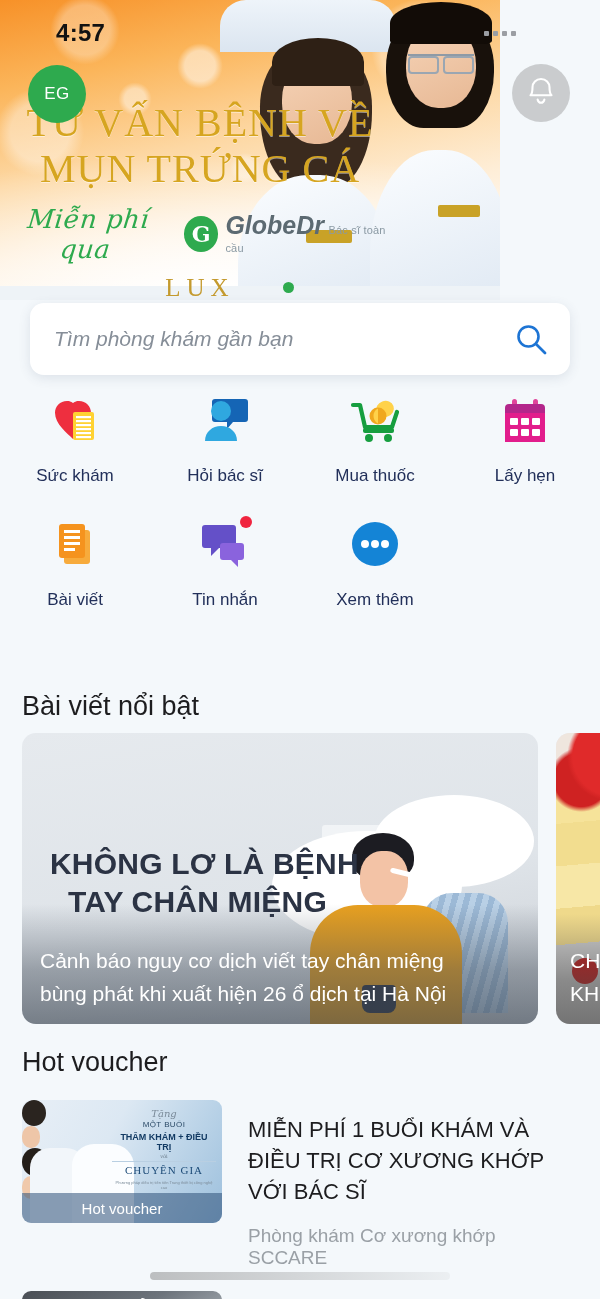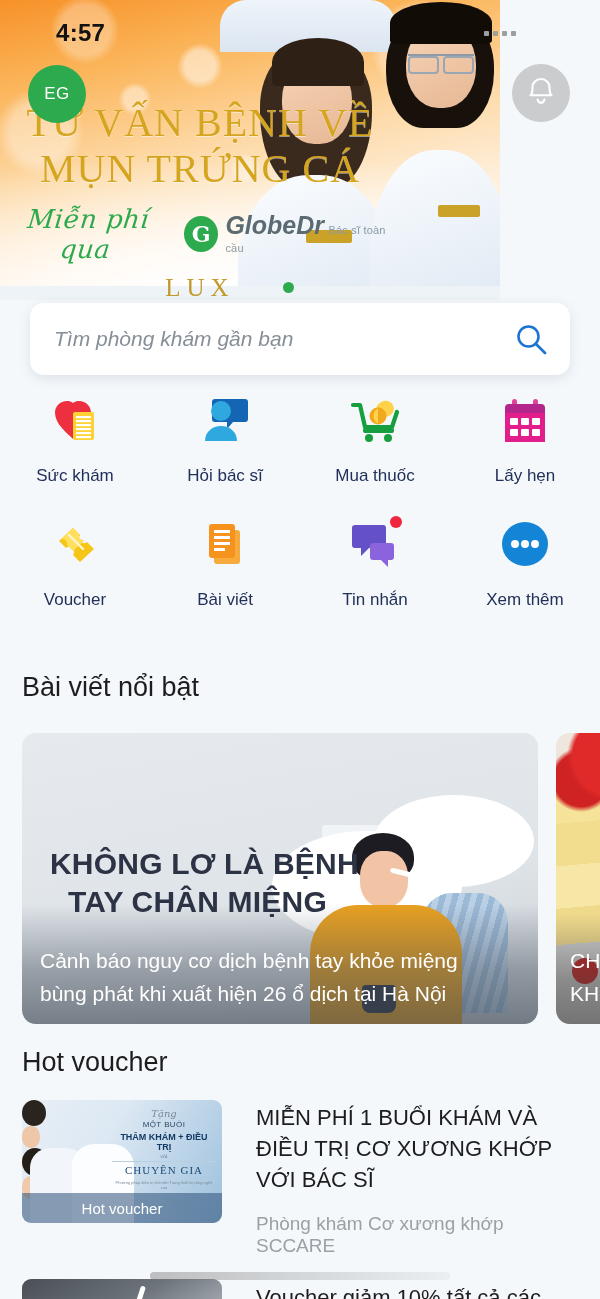--- a/index.html
+++ b/index.html
@@ -134,21 +134,21 @@
   .grid { position:absolute; left:0; top:392px; width:600px; }
   .grid-row { display:flex; }
   .grid-cell { width:150px; display:flex; flex-direction:column; align-items:center; }
   .grid-icon { width:58px; height:58px; position:relative; display:flex; align-items:center; justify-content:center; }
   .grid-label { margin-top:16px; font-size:17px; color:#22305a; font-weight:400; }
   .row2 { margin-top:30px; }
   .badge-dot { position:absolute; right:2px; top:0px; width:12px; height:12px; border-radius:50%; background:#f0253f; }
 
   
   .sec-title { position:absolute; left:22px; font-size:27px; color:#1d1d1f; font-weight:400; }
-  .sec-articles { top:672px; }
+  .sec-articles { top:691px; }
   .sec-vouchers { top:1047px; }
 
   .art-row { position:absolute; left:22px; top:733px; display:flex; gap:18px; }
   .art-card {
     width:516px; height:291px; border-radius:14px; overflow:hidden; position:relative;
     background:linear-gradient(170deg,#e6eaee 0%, #dfe4e9 55%, #c9ced4 100%);
     flex:0 0 auto;
   }
   .art-card.peek { width:140px; }
   .art-illustr { position:absolute; inset:0; }
@@ -180,21 +180,21 @@
       radial-gradient(circle at 18% 16%, #cf2222 0 10%, rgba(207,34,34,0) 12%),
       linear-gradient(175deg,#efe6de 0 18%, #f6e39a 18% 30%, #f2dd8f 30% 44%, #f7e7a6 44% 58%, #efd98b 58% 70%, #cfcfcf 70% 100%);
   }
   .peek-berry { position:absolute; left:16px; bottom:40px; width:26px; height:26px; border-radius:50%; background:#c21b1b; }
   .peek-scrim { position:absolute; left:0; bottom:0; width:100%; height:110px;
     background:linear-gradient(180deg, rgba(80,80,80,0) 0%, rgba(70,70,70,0.5) 60%, rgba(60,60,60,0.62) 100%); }
   .peek-caption { position:absolute; left:14px; bottom:14px; color:#fff; font-size:21px; line-height:33px; }
 
   
   .vouchers { position:absolute; left:22px; top:1100px; width:556px; }
-  .v-item { display:flex; gap:34px; align-items:flex-start; }
+  .v-item { display:flex; gap:26px; align-items:flex-start; }
   .v-item + .v-item { margin-top:22px; }
   .v-thumb { flex:0 0 auto; width:200px; height:123px; border-radius:9px; overflow:hidden; position:relative;
     background:linear-gradient(120deg,#e8eff6 0%, #dce8f3 40%, #bcd4e8 70%, #9dc0dd 100%); }
   .v-thumb2 { background:linear-gradient(150deg,#4a4f55 0%, #6c737b 35%, #b9bfc5 70%, #d8dde1 100%); }
   .vt-doc { position:absolute; border-radius:40% 40% 0 0; }
   .vt-d1-head { left:24px; top:20px; width:24px; height:26px; border-radius:50%; background:#2a241f; }
   .vt-d1-face { left:27px; top:25px; width:18px; height:22px; border-radius:46%; background:#eec6a8; }
   .vt-d1-body { left:8px; top:48px; width:56px; height:76px; border-radius:20px 20px 0 0; background:#f2f6fa; }
   .vt-d2-head { left:66px; top:14px; width:26px; height:28px; border-radius:50%; background:#241e19; }
   .vt-d2-face { left:70px; top:20px; width:19px; height:23px; border-radius:46%; background:#f0c9ab; }
@@ -204,21 +204,21 @@
   .vt-l1 { font-size:8px; letter-spacing:0.4px; color:#2b4a67; margin-top:1px; }
   .vt-l2 { font-size:9px; font-weight:700; color:#123a63; margin-top:3px; }
   .vt-l3 { font-family:"DejaVu Serif", serif; font-size:5px; color:#6a7b8a; margin-top:1px; }
   .vt-l4 { font-family:"Liberation Serif", serif; font-size:11px; letter-spacing:1px; color:#1b4a77; margin-top:2px; border-top:1px solid #b9cfe2; padding-top:2px; }
   .vt-l5 { font-size:4px; color:#7d8d9b; margin-top:4px; }
   .vt-bar { position:absolute; left:0; bottom:0; width:100%; height:30px; background:rgba(45,80,120,0.55);
     display:flex; align-items:center; justify-content:center; color:#fff; font-size:15px; }
   .vt2-face { position:absolute; left:6px; top:40px; width:72px; height:80px; border-radius:46% 46% 40% 40%; background:#1f1a17; }
   .vt2-glove { position:absolute; left:84px; top:28px; width:54px; height:54px; border-radius:40% 60% 50% 50%; background:#eef2f5; }
   .vt2-swab { position:absolute; left:112px; top:6px; width:5px; height:46px; background:#fff; transform:rotate(18deg); border-radius:3px; }
-  .v-info { flex:1; padding-top:2px; }
+  .v-info { flex:1; padding-top:2px;margin-top:12px; }
   .v-title { font-size:22px; line-height:31px; color:#1d1d1f; }
   .v-sub { margin-top:18px; font-size:19px; color:#9aa0a6; }
   .v-title2 { font-size:22px; line-height:33px; color:#1d1d1f; }
   .cut-shadow { position:absolute; left:150px; top:1272px; width:300px; height:8px;
     background:linear-gradient(90deg, rgba(120,120,120,0.45), rgba(160,160,160,0.1)); border-radius:4px; z-index:8; }
 </style>
 </head>
 <body>
 
 <div id="app">
@@ -354,30 +354,20 @@
                 <rect x="33" y="34" width="8" height="7" rx="1"></rect>
             </g>
           </svg>
         </div>
         <div class="grid-label">Lấy hẹn</div>
       </div>
     </div>
 
     <div class="grid-row row2">
 
-      <div class="grid-cell">
-        <div class="grid-icon">
-          <svg width="56" height="52" viewBox="0 0 56 52">
-            <path d="M12 22l14-13 7 7a5 5 0 0 0 7 7l7 7-14 13-7-7a5 5 0 0 0-7-7z" fill="#f5c518"></path>
-            <path d="M14 20l12-11 6 6a5 5 0 0 0 6 6l-12 11-6-6a5 5 0 0 0-6-6z" fill="#ffdf5c"></path>
-            <path d="M22 16l14 14" stroke="#fff6cf" stroke-width="2.4" stroke-linecap="round"></path>
-          </svg>
-        </div>
-        <div class="grid-label">Voucher</div>
-      </div>
 
       <div class="grid-cell">
         <div class="grid-icon">
           <svg width="50" height="52" viewBox="0 0 50 52">
             <rect x="14" y="11" width="26" height="34" rx="3" fill="#f7ab3c"></rect>
             <rect x="9" y="5" width="26" height="34" rx="3" fill="#f5931e"></rect>
             <g fill="#fff">
               <rect x="14" y="11" width="16" height="3"></rect>
                 <rect x="14" y="17" width="16" height="3"></rect>
               <rect x="14" y="23" width="16" height="3"></rect>
@@ -429,21 +419,21 @@
         <div class="ai-thermo"></div>
         <div class="ai-body"></div>
         <div class="ai-cup"></div>
       </div>
       <div class="art-head">
         <span>KHÔNG LƠ LÀ BỆNH</span>
         <span class="l2">TAY CHÂN MIỆNG</span>
       </div>
       <div class="art-scrim"></div>
       <div class="art-caption">
-        <div>Cảnh báo nguy cơ dịch bệnh tay khỏe miệng</div>
+        <div>Cảnh báo nguy cơ dịch viết tay chân miệng</div>
         <div>bùng phát khi xuất hiện 26 ổ dịch tại Hà Nội</div>
       </div>
     </div>
 
     <div class="art-card peek">
       <div class="peek-img"></div>
       <div class="peek-berry"></div>
       <div class="peek-scrim"></div>
       <div class="peek-caption">
         <div>CHẾ</div>

